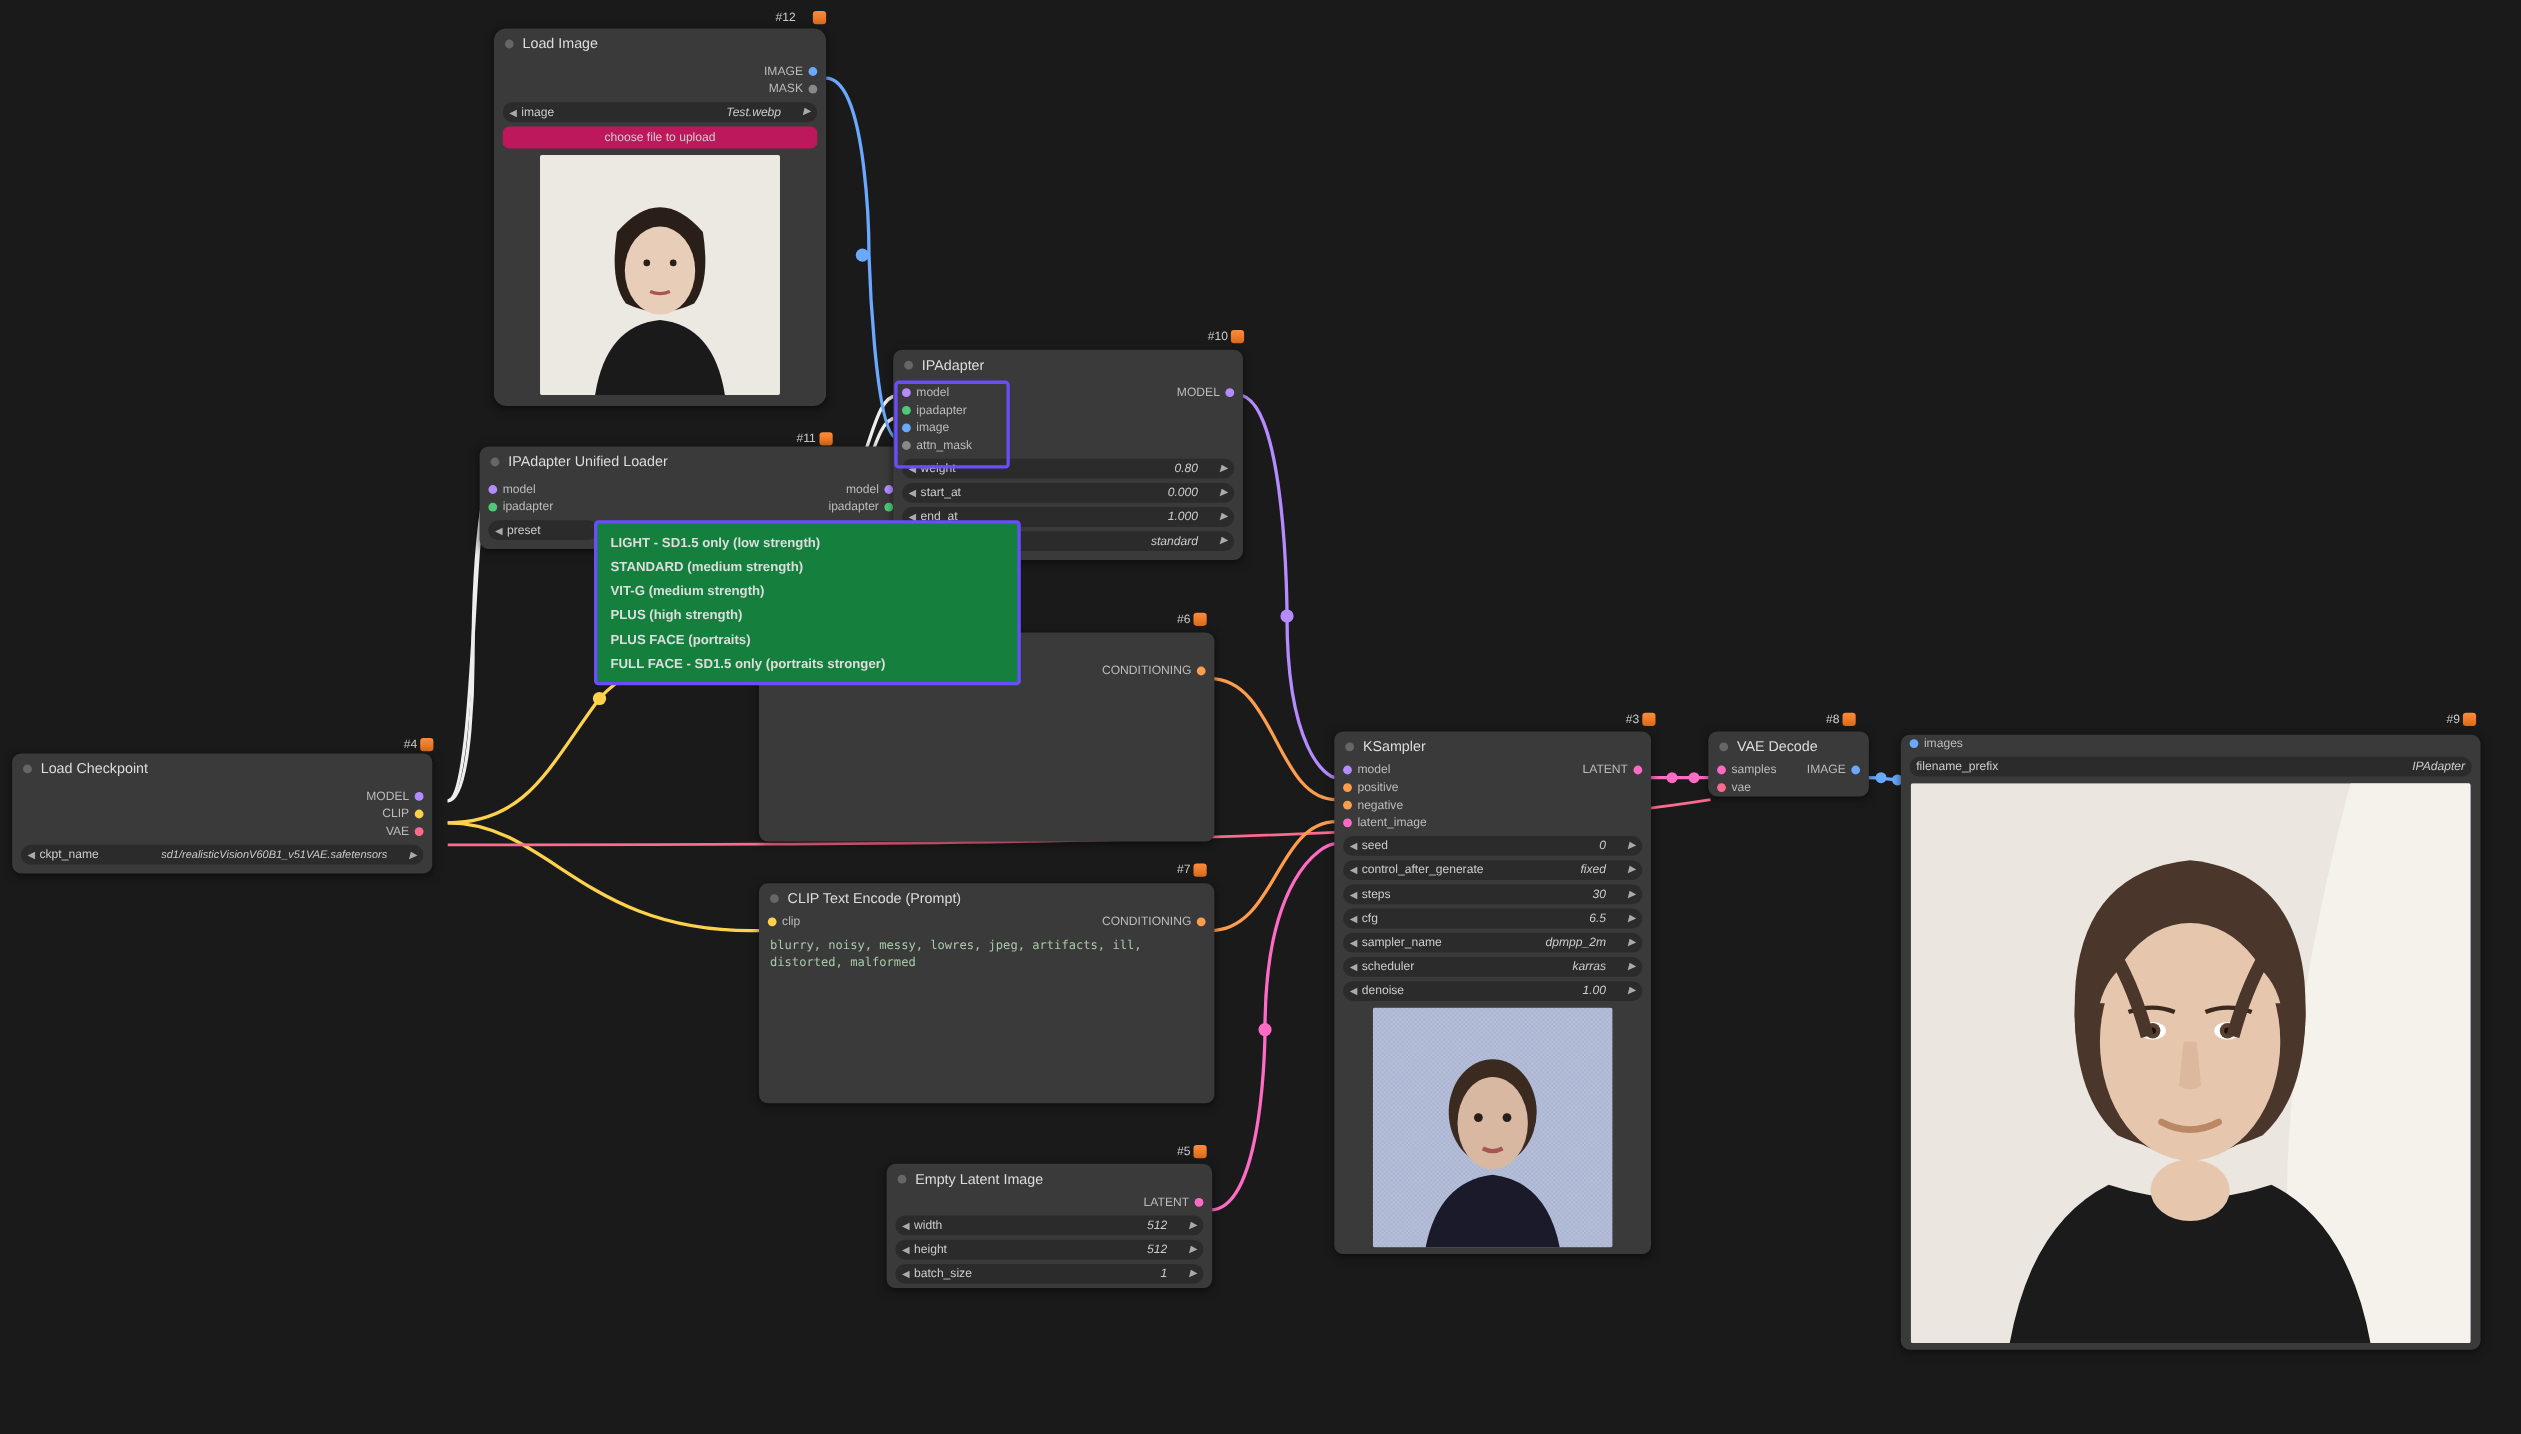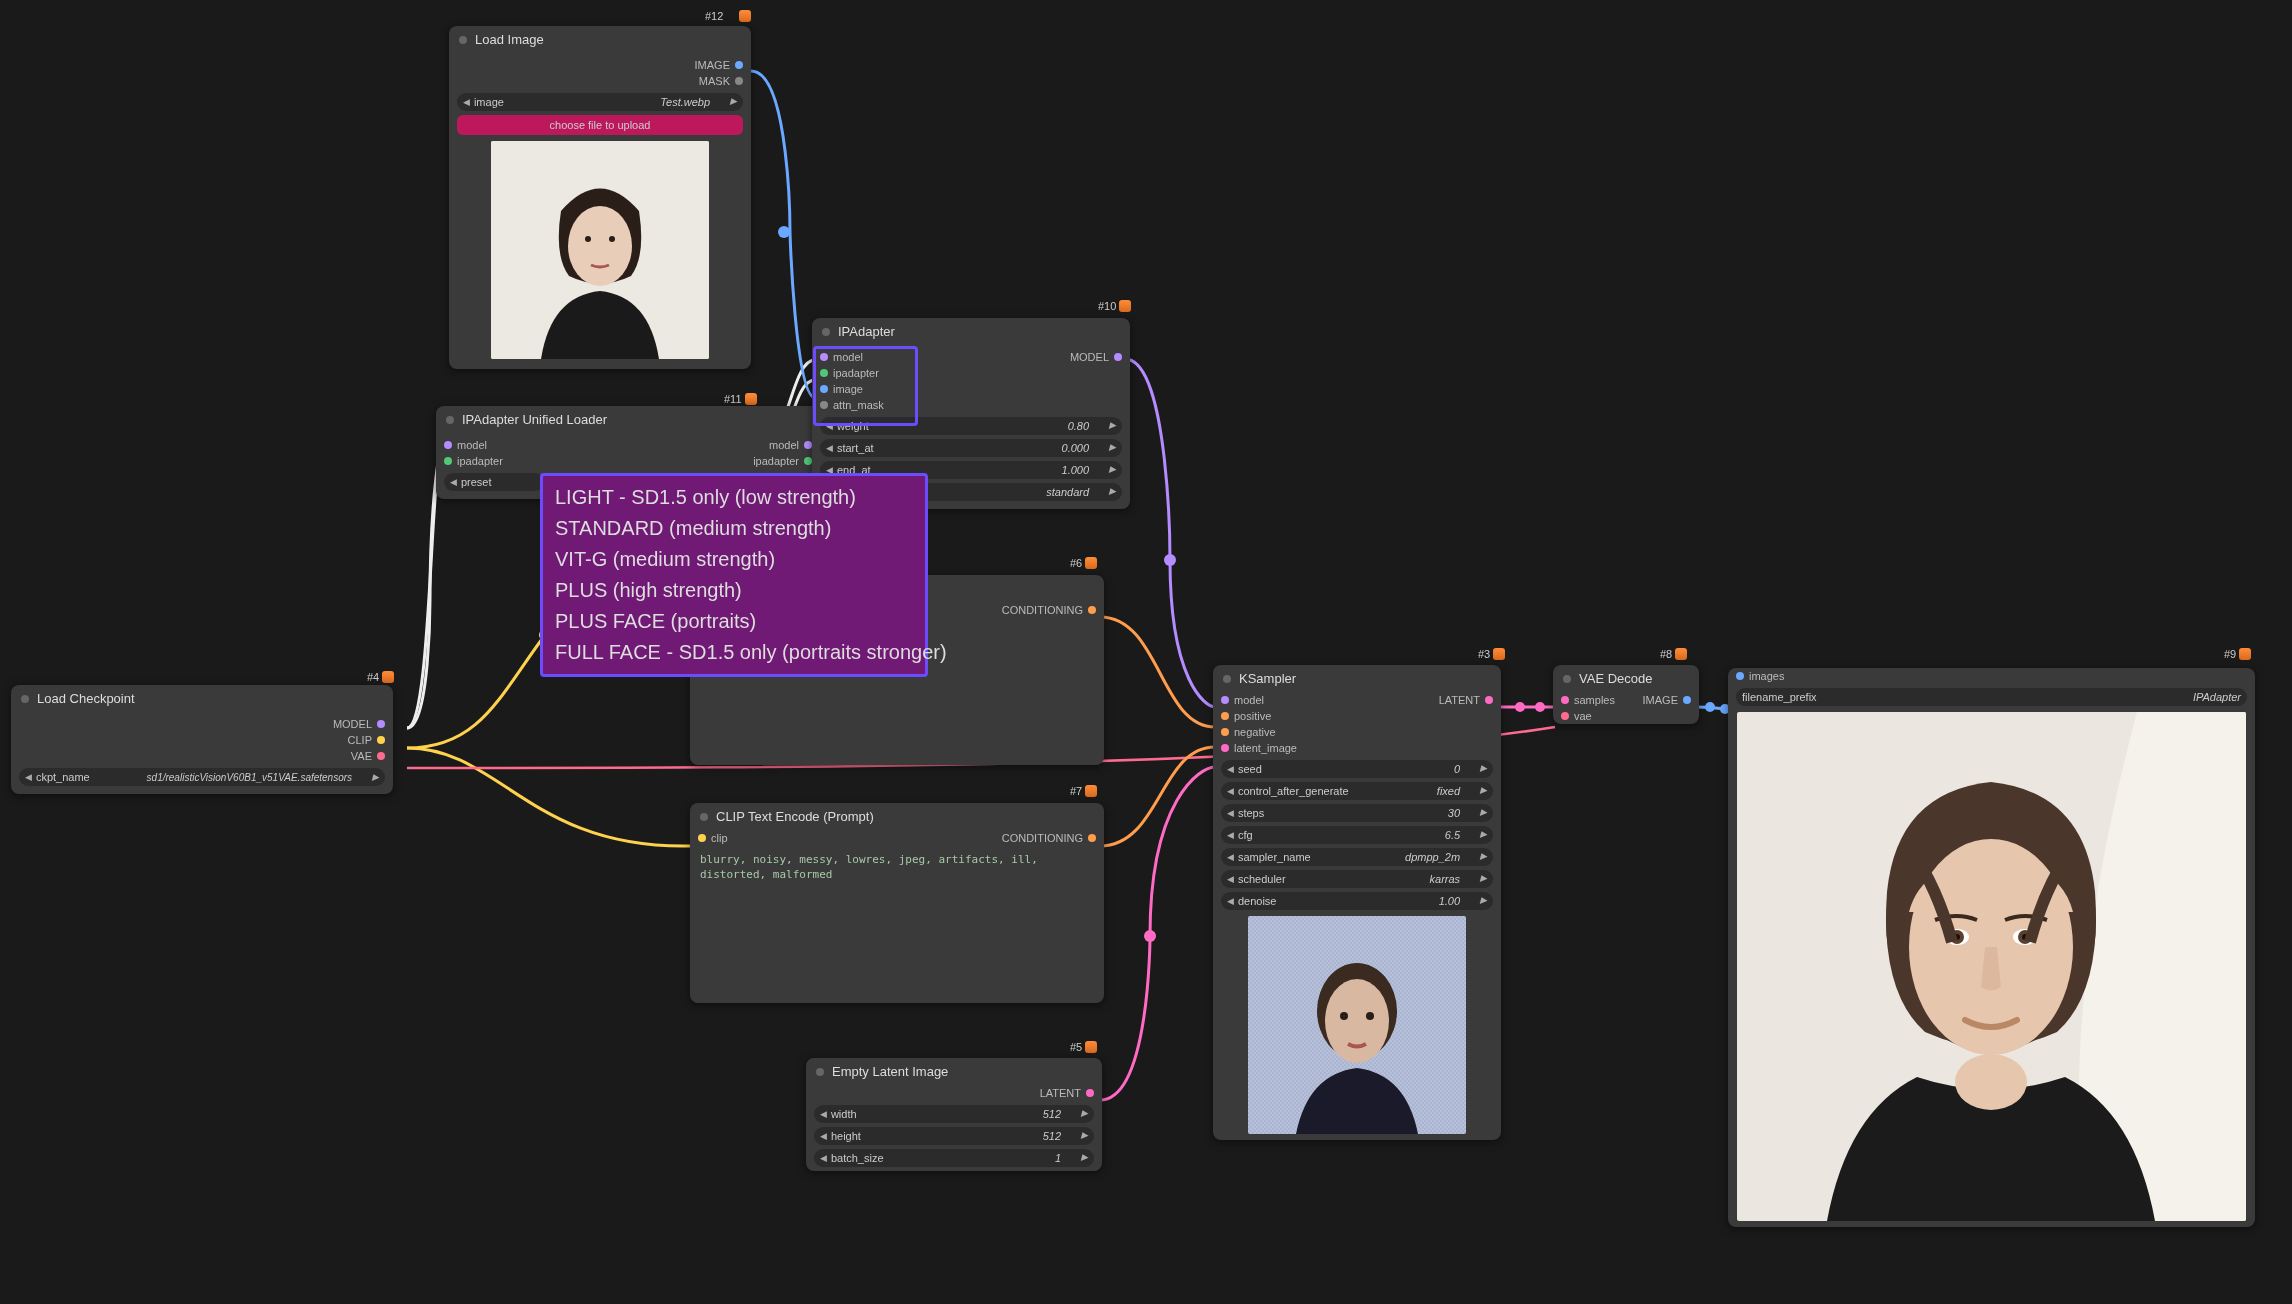--- a/index.html
+++ b/index.html
@@ -86,24 +86,25 @@
   display: flex; align-items: center; gap: 3px;
 }
 .node-tag .bug {
   display:inline-block; width:12px; height:12px;
   background: linear-gradient(#ff8c3a,#d96a1c);
   border-radius: 3px;
 }
 
 
 .dropdown {
-  position: absolute; background: #701a75;
+  position: absolute; background: #15803d;
   border: 3px solid #6b4dff; border-radius: 4px;
-  padding: 6px 10px; font-size: 20px; color: #ddd;
+  padding: 6px 10px; font-size: 12px; color: #ddd;
   z-index: 50;
+  font-weight: bold;
 }
 .dropdown .opt { padding: 4px 2px; white-space: nowrap; }
 
 
 .hilite {
   position: absolute; border: 3px solid #6b4dff; border-radius: 4px;
   z-index: 40; pointer-events: none;
 }
 
 
@@ -149,21 +150,21 @@
 
   <path d="M 1695 707 C 1715 707, 1715 709, 1730 709" stroke="#6aa9ff" stroke-width="3" fill="none"></path>
   <circle cx="1710" cy="707" r="5" fill="#6aa9ff"></circle>
   <circle cx="1725" cy="709" r="5" fill="#6aa9ff"></circle>
 </svg>
 
 <div class="node-tag" style="left:705px; top:10px;gap:16px;">
       <span>#12</span>
       <span class="bug"></span>
     </div>
-<div class="node" style="left:449px; top:26px; width:302px;">
+<div class="node" style="left:449px; top:26px; width:302px;border-radius:11px;">
   <div class="node-header">
         <span class="dot"></span>
         <span>Load Image</span>
       </div>
   <div class="node-body">
     <div class="slot-row">
           <span></span>
           <span class="slot-out">
             <span>IMAGE</span>
             <span class="port blue"></span>

